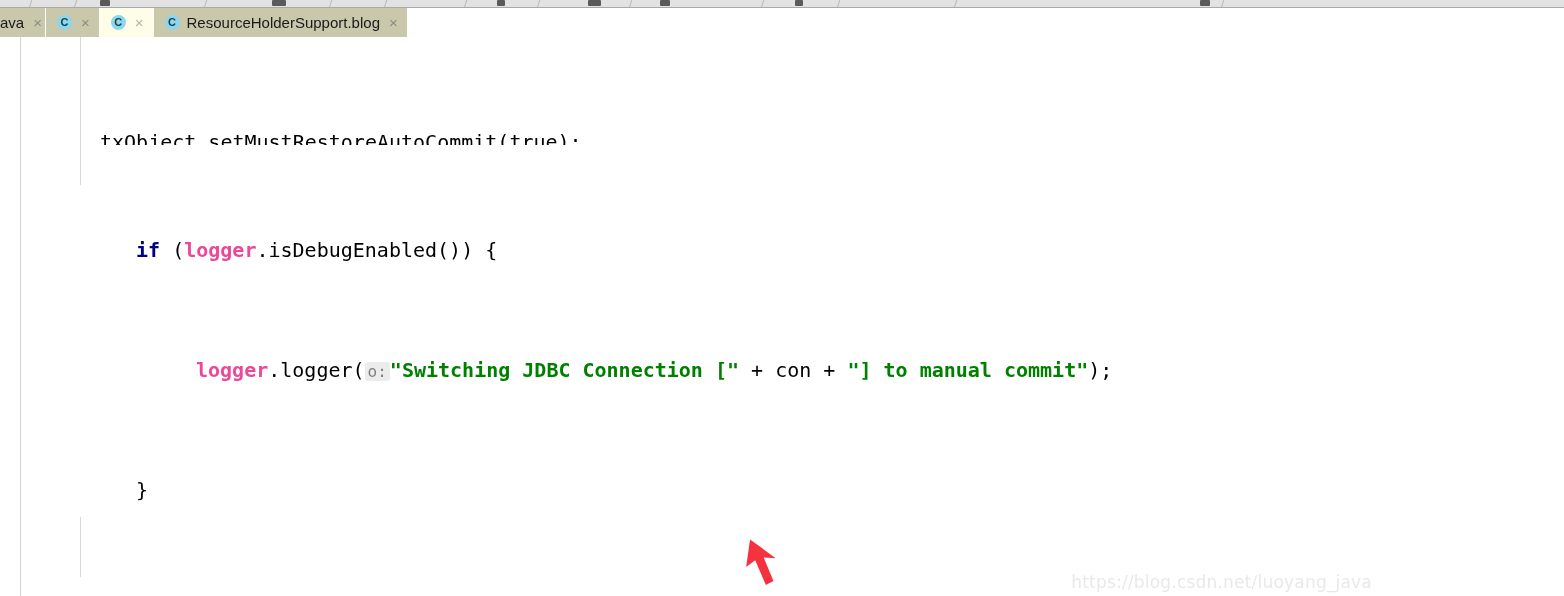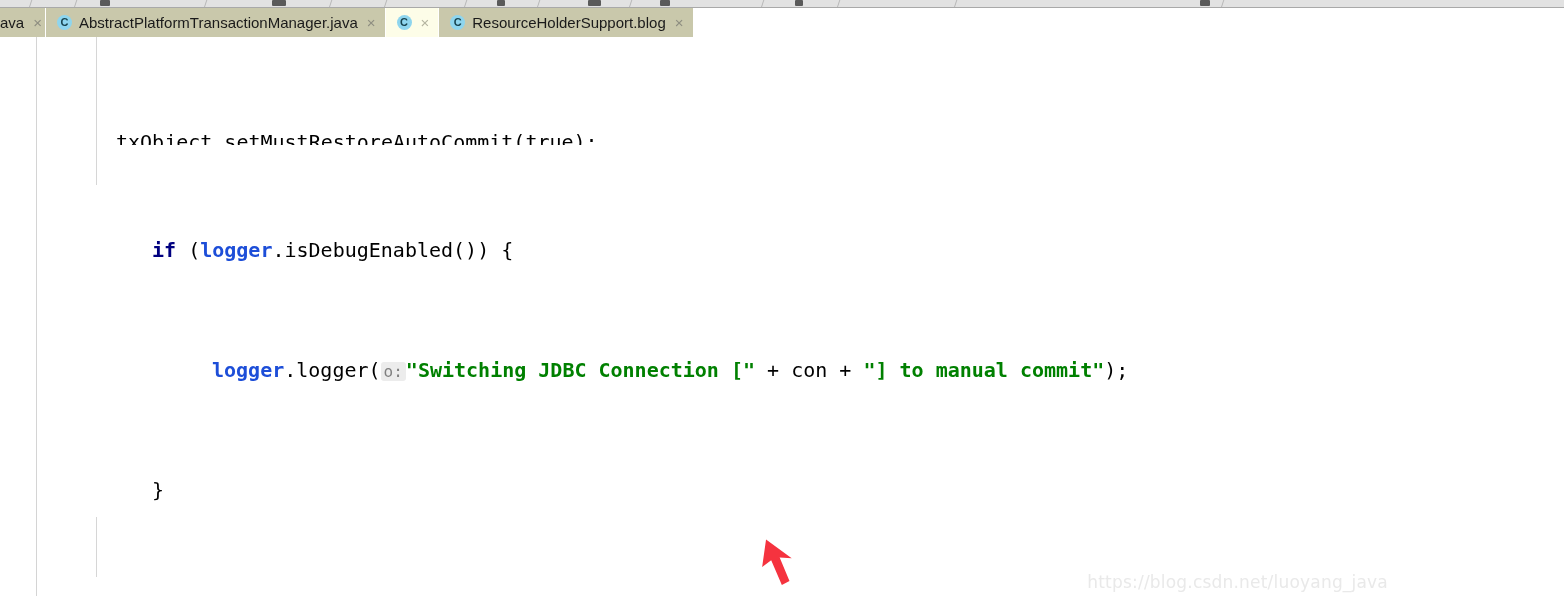--- a/index.html
+++ b/index.html
@@ -93,21 +93,21 @@
   }
   .tab.active .tab-close { color: #b4b4a0; }
   .tabbar-filler {
     flex: 1 1 auto;
     background: #ffffff;
   }
 
   
   .editor {
     position: absolute;
-    top: 37px; left: 16px;
+    top: 37px; left: 0;
     width: 1380px;
     height: 559px;
     background: #ffffff;
     overflow: hidden;
   }
   .gutter-line {
     position: absolute;
     top: 0; left: 20px;
     width: 1px; height: 559px;
     background: #d4d4d4;
@@ -136,21 +136,21 @@
   }
   .line.clipped {
     height: 18px;
     overflow: hidden;
     line-height: 30px;
   }
 
   
   .kw      { color: #000080; font-weight: bold; }
   .str     { color: #008000; font-weight: bold; }
-  .fld     { color: #1d4ed8; font-weight: bold; }
+  .fld     { color: #ec4899; font-weight: bold; }
   .plain   { color: #000000; }
   .hint {
     background: #ececec;
     color: #808080;
     font-size: 16px;
     border-radius: 3px;
     padding: 0 3px;
     font-style: normal;
   }
 
@@ -197,21 +197,20 @@
 
 <div class="tabbar">
 
   <div class="tab clipped" style="width:46px">
     <span>ava</span>
     <span class="tab-close">×</span>
   </div>
 
   <div class="tab">
     <span class="tab-icon">C</span>
-    <span>AbstractPlatformTransactionManager.java</span>
     <span class="tab-close">×</span>
   </div>
 
   <div class="tab active">
     <span class="tab-icon">C</span>
     <span class="tab-close">×</span>
   </div>
 
   <div class="tab">
     <span class="tab-icon">C</span>

